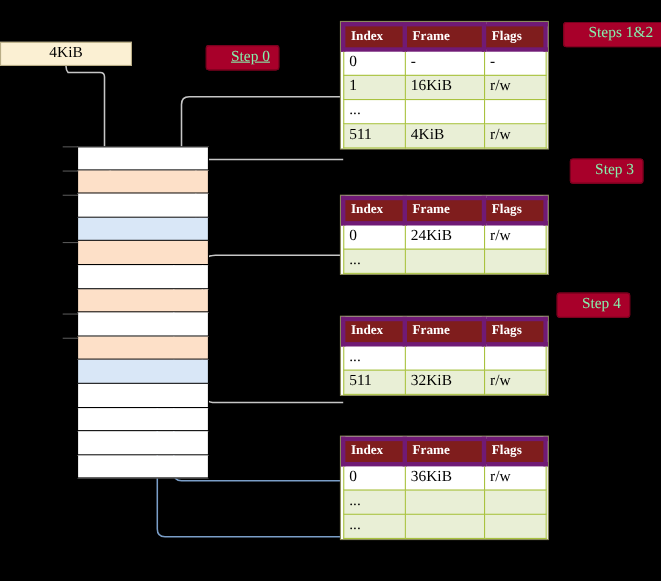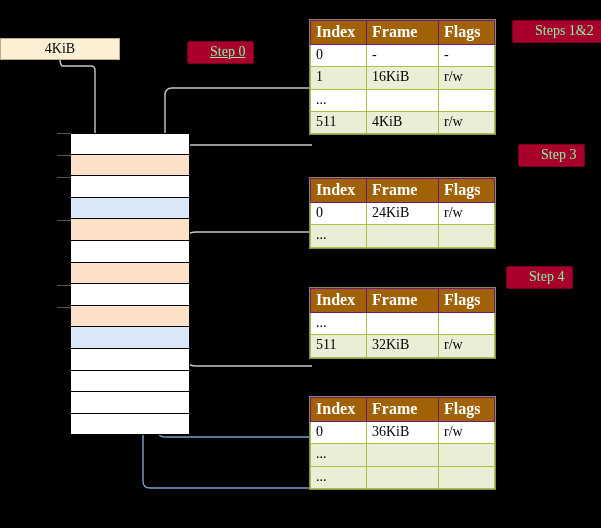--- a/index.html
+++ b/index.html
@@ -53,22 +53,22 @@
     background:#ffffff;font-size:14px;
     box-shadow:0 0 0 1px #8a8a5a;
   }
   .ptable td,.ptable th{
     border:1px solid #a9c23f;
     padding:2px 5px 3px 5px;
     text-align:left;font-weight:normal;line-height:1.15;
     height:18px;box-sizing:border-box;
   }
   .ptable th{
-    background:#a16207;color:#ffffff;font-weight:bold;
-    font-size:16px;border:1px solid #701a75;
+    background:#7f1d1d;color:#ffffff;font-weight:bold;
+    font-size:12px;border:4px solid #701a75;
   }
   .ptable tr.alt td{background:#e9efd6;}
   .ptable td.hl{background:#ffff99;}
   .col-index{width:56px;}
   .col-frame{width:72px;}
   .col-flags{width:56px;}
 
   .tbl1{left:310px;top:20px;}
   .tbl2{left:310px;top:178px;}
   .tbl3{left:310px;top:288px;}

